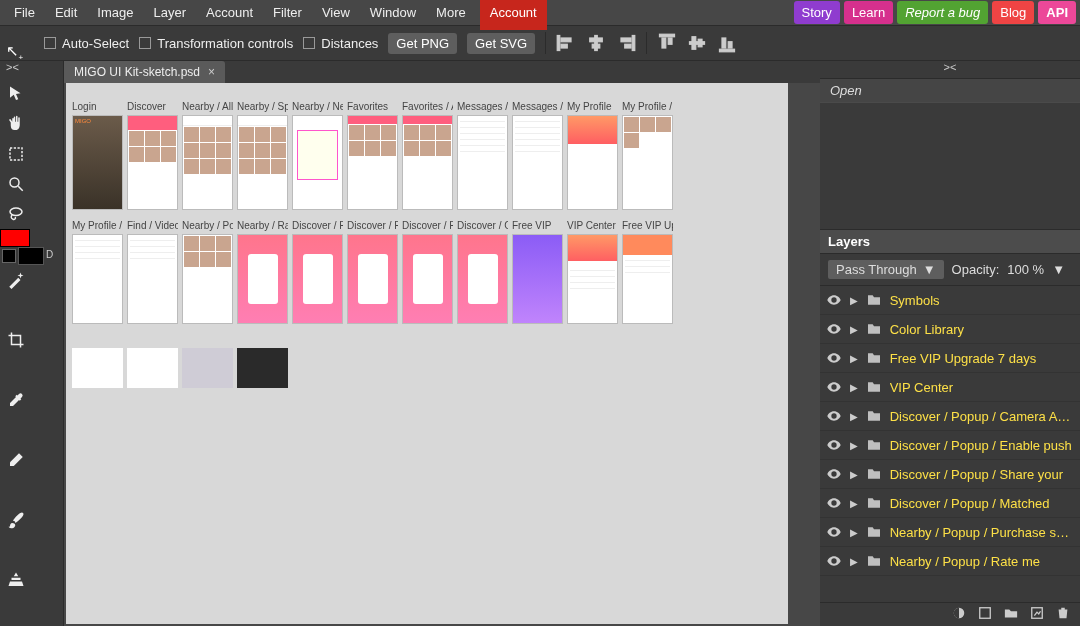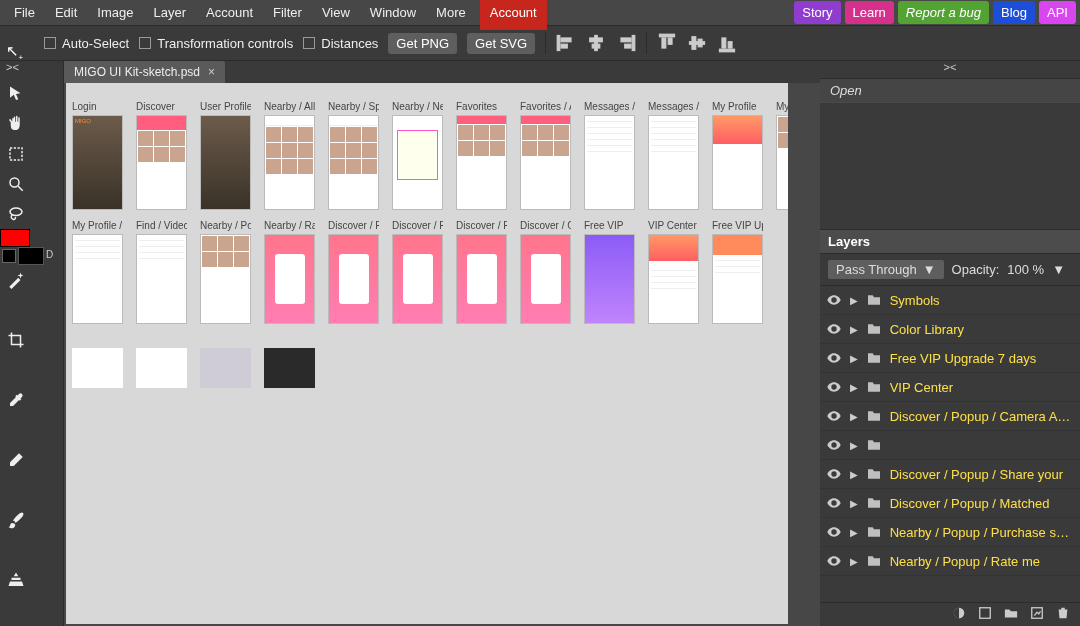--- a/index.html
+++ b/index.html
@@ -7,22 +7,22 @@
 
   
   .menubar { height: 25px; background: #474747; display: flex; align-items: center; padding: 0 4px; }
   .menubar .menu-item { padding: 4px 10px; cursor: pointer; color: #eee; font-size: 13px; }
   .menu-account { background: #c7261c; color: #fff; padding: 10px 10px; border-radius: 0; margin-left: 4px; }
   .menubar .spacer { flex: 1; }
   .pill { padding: 4px 8px; border-radius: 3px; color: #fff; font-size: 13px; margin-left: 4px; cursor: pointer; }
   .pill-story   { background: #8f3ccf; text-align: right; }
   .pill-learn   { background: #d6308d; }
   .pill-report  { background: #52a332; font-style: italic; }
-  .pill-blog    { background: #1d4ed8; }
-  .pill-api     { background: #d946ef; }
+  .pill-blog    { background: #ef4444; }
+  .pill-api     { background: #ec4899; font-weight: bold; }
 
   
   .optionsbar { height: 36px; background: #3a3a3a; border-top: 1px solid #2b2b2b; border-bottom: 1px solid #2b2b2b;
                 display: flex; align-items: center; padding: 0 6px; gap: 10px; color: #eee; font-size: 13px; }
   .opt-check { display: flex; align-items: center; gap: 6px; }
   .chk { width: 12px; height: 12px; border: 1px solid #999; background: #3a3a3a; }
   .btn-grey { background: #5e5e5e; color: #fff; padding: 3px 8px; border-radius: 3px; cursor: pointer; font-size: 13px; }
   .opt-sep { width: 1px; height: 22px; background: #2b2b2b; }
   .align-ico { width: 20px; height: 20px; display: flex; align-items: center; justify-content: center; cursor: pointer; }
   .align-ico svg { stroke: #ccc; fill: #ccc; }
@@ -39,21 +39,21 @@
   .swatch-row2 { width: 64px; display:flex; }
   .swatch-small { width: 14px; height: 14px; margin: 2px; border:1px solid #666; }
 
   
   .docwrap { position: absolute; left: 64px; right: 260px; top: 61px; bottom: 0; background: #474747; }
   .doc-tabstrip { height: 22px; background: #3a3a3a; display: flex; align-items: center; }
   .doc-tab { background: #5a5a5a; height: 22px; display: flex; align-items: center; padding: 0 10px; font-size: 12px; color: #eee; border-top-right-radius: 3px; gap: 8px; }
   .doc-tab .x { cursor: pointer; color: #ccc; }
   .canvas { position: absolute; left: 2px; top: 22px; right: 32px; bottom: 2px; background: #d8d8d8; overflow: hidden; }
   .artboards { position: relative; padding: 18px 4px; }
-  .ab-row { display: flex; gap: 13px; padding: 0 2px; }
+  .ab-row { display: flex; gap: 4px; padding: 0 2px; }
   .ab { width: 51px; margin-bottom: 10px; }
   .ab-title { font-size: 10px; color: #444; white-space: nowrap; overflow: hidden; margin-bottom: 2px; height: 12px; }
   .ab-frame { width: 51px; height: 95px; background: #fff; border: 1px solid #bbb; position: relative; overflow: hidden; font-size: 5px; color:#333; }
   .ab-row2 .ab-frame { height: 90px; }
   .ab-row3 .ab-frame { height: 40px; }
   
   .grad-pink { background: linear-gradient(180deg, #ff758c, #ff7eb3); }
   .grad-purple { background: linear-gradient(180deg, #8b5cf6, #c084fc); }
   .grad-orange-top { background: linear-gradient(180deg, #ff9966 0, #ff5e62 30%, #fff 30%); }
   .photo { background: linear-gradient(180deg, #6b5b4a, #3a3228); }
@@ -277,24 +277,20 @@
                 <div></div>
                 <div></div>
                 <div></div>
                 <div></div>
                 <div></div>
                 <div></div>
               </div>
             </div>
           </div>
           <div class="ab">
-            <div class="ab-title">User Profile</div>
-            <div class="ab-frame photo"></div>
-          </div>
-          <div class="ab">
             <div class="ab-title">Nearby / All</div>
             <div class="ab-frame">
               <div style="height:10px;background:#fff;border-bottom:1px solid #eee"></div>
               <div class="grid-thumbs">
                 <div></div>
                 <div></div>
                 <div></div>
                 <div></div>
                 <div></div>
                 <div></div>
@@ -621,20 +617,21 @@
           <svg width="16" height="16" viewBox="0 0 24 24" fill="#ccc">
             <path d="M12 5c-5 0-9 4-10 7 1 3 5 7 10 7s9-4 10-7c-1-3-5-7-10-7zm0 11a4 4 0 110-8 4 4 0 010 8z"></path>
           </svg>
         </span>
         <span class="caret-ico" style="color:#ccc;font-size:10px;">▶</span>
         <span class="folder-ico">
           <svg width="16" height="16" viewBox="0 0 24 24" fill="#bfbfbf">
             <path d="M3 5h7l2 3h9v11H3z"></path>
           </svg>
         </span>
+        <span class="layer-name">Discover / Popup / Enable push</span>
       </div>
       <div class="layer-row">
         <span class="eye-ico">
           <svg width="16" height="16" viewBox="0 0 24 24" fill="#ccc">
             <path d="M12 5c-5 0-9 4-10 7 1 3 5 7 10 7s9-4 10-7c-1-3-5-7-10-7zm0 11a4 4 0 110-8 4 4 0 010 8z"></path>
           </svg>
         </span>
         <span class="caret-ico" style="color:#ccc;font-size:10px;">▶</span>
         <span class="folder-ico">
           <svg width="16" height="16" viewBox="0 0 24 24" fill="#bfbfbf">

